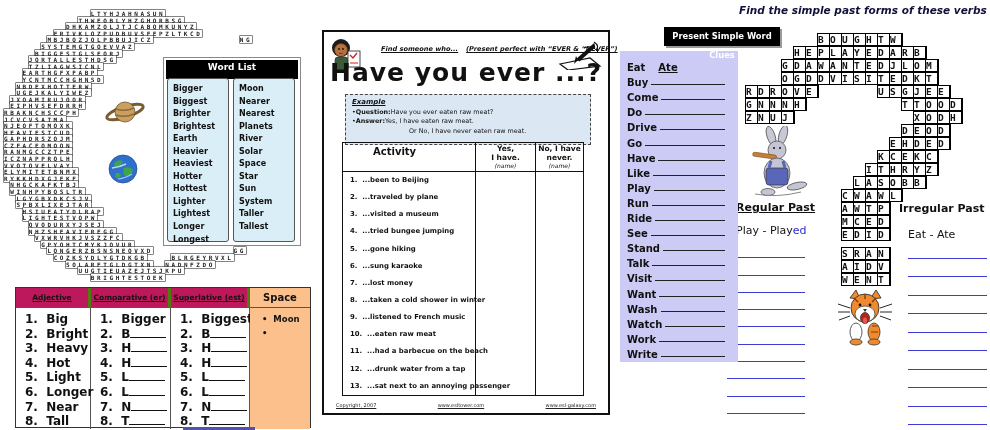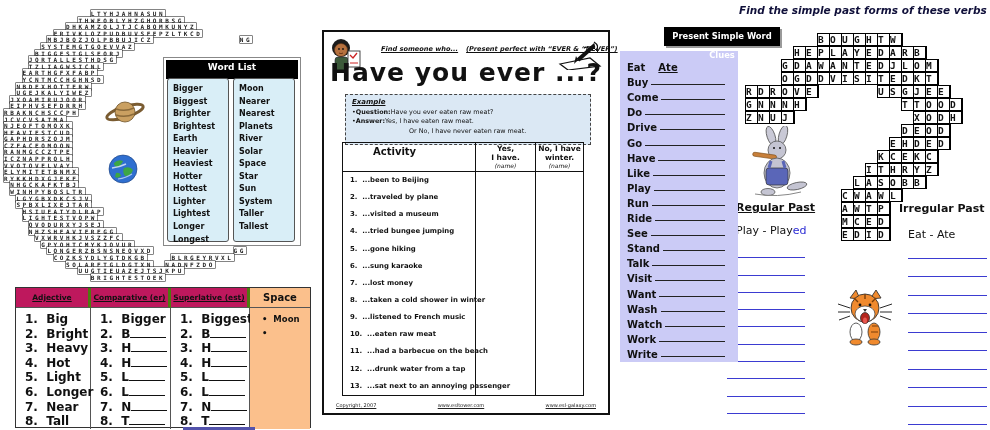--- a/index.html
+++ b/index.html
@@ -236,21 +236,21 @@
     <div class="act-table">
       <div class="act-head">
         <div class="h1">Activity</div>
         <div class="hc">
           <span>Yes,</span><br>
           <span>I have.</span>
           <span class="nm">(name)</span>
         </div>
         <div class="hc">
           <span>No, I have</span><br>
-          <span>winter.</span>
+          <span>never.</span>
           <span class="nm">(name)</span>
         </div>
       </div>
       <div id="act-body">
           <div class="act-row">
             <div class="c1">1.&nbsp;&nbsp;...been to Beijing</div>
             <div class="c2"></div>
             <div class="c3"></div>
           </div>
           <div class="act-row">
@@ -402,20 +402,21 @@
         <div class="clue-line"></div>
       </div>
       <div class="clue-item">
         <div class="v" style="display: inline;">Write</div>
         <div class="clue-line"></div>
       </div>
     </div>
 
   <div class="rs-title">Find the simple past forms of these verbs</div>
   <div id="ws-qm" class="qm"><div class="qm-row">      <span class="seg">BOUGHTW</span></div><div class="qm-row">    <span class="seg">HEPLAYEDARB</span></div><div class="qm-row">   <span class="seg">GDAWANTEDJLOM</span></div><div class="qm-row">   <span class="seg">OGDDVISITEDKT</span></div><div class="qm-row"><span class="seg">RDROVE</span>     <span class="seg">USGJEE</span></div><div class="qm-row"><span class="seg">GNNNH</span>        <span class="seg">TTOOD</span></div><div class="qm-row"><span class="seg">ZNUJ</span>          <span class="seg">XODH</span></div><div class="qm-row">             <span class="seg">DEOD</span></div><div class="qm-row">            <span class="seg">EHDED</span></div><div class="qm-row">           <span class="seg">KCEKC</span></div><div class="qm-row">          <span class="seg">ITHRYZ</span></div><div class="qm-row">         <span class="seg">LASOBB</span></div><div class="qm-row">        <span class="seg">CWAWL</span></div><div class="qm-row">        <span class="seg">AWTP</span></div><div class="qm-row">        <span class="seg">MCED</span></div><div class="qm-row">        <span class="seg">EDID</span></div></div>
+  <div id="ws-dot" class="qm"><div class="qm-row">        <span class="seg">SRAN</span></div><div class="qm-row">        <span class="seg">AIDV</span></div><div class="qm-row">        <span class="seg">WENT</span></div></div>
 
   <div class="rabbit">
     <svg width="84" height="74" viewBox="0 0 84 74">
       <ellipse cx="36" cy="10" rx="4" ry="10" fill="#c9c9d6" stroke="#555" stroke-width="0.8" transform="rotate(-18 36 10)"></ellipse>
       <ellipse cx="48" cy="9" rx="4" ry="10" fill="#c9c9d6" stroke="#555" stroke-width="0.8" transform="rotate(16 48 9)"></ellipse>
       <circle cx="42" cy="24" r="9" fill="#c4c4d2" stroke="#555" stroke-width="0.8"></circle>
       <circle cx="39" cy="22" r="1" fill="#111"></circle>
         <circle cx="45" cy="22" r="1" fill="#111"></circle>
       <rect x="18" y="26" width="24" height="4" rx="2" fill="#c77f3a" stroke="#7a4a16" stroke-width="0.6" transform="rotate(8 18 26)"></rect>
       <ellipse cx="42" cy="47" rx="13" ry="15" fill="#c4c4d2" stroke="#555" stroke-width="0.8"></ellipse>

